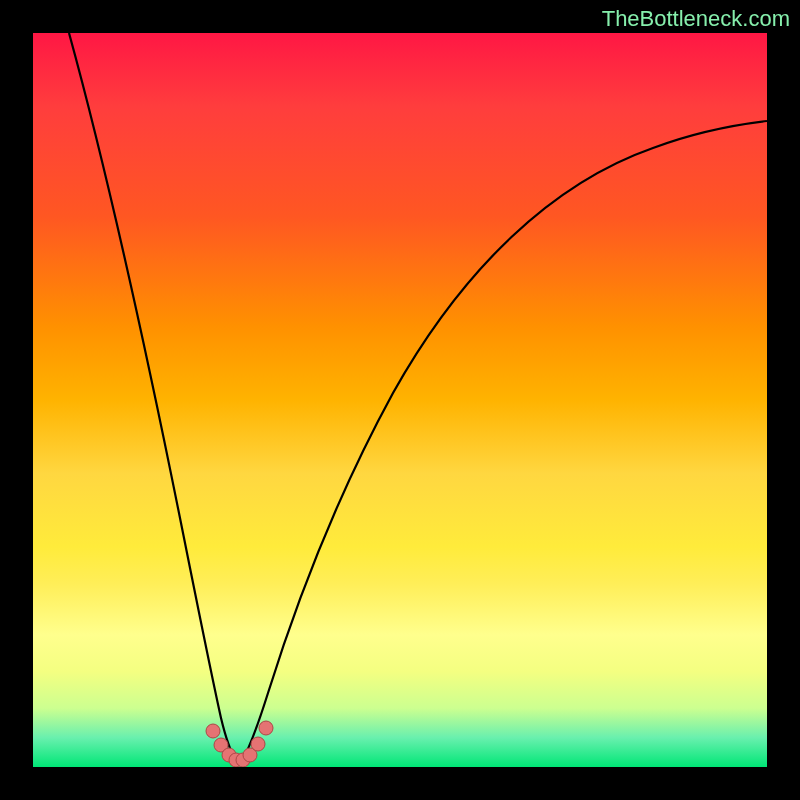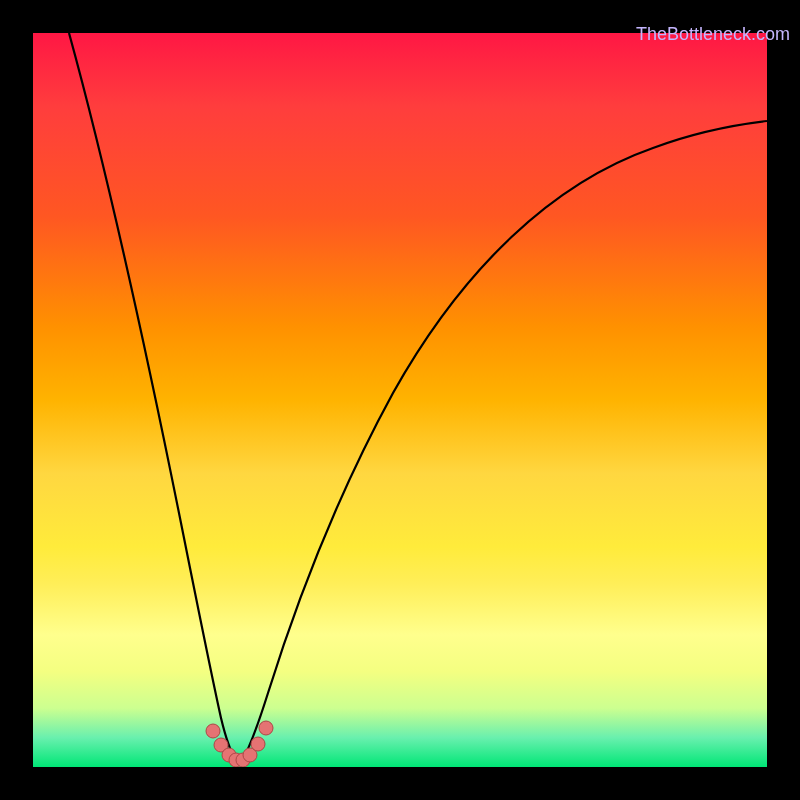--- a/index.html
+++ b/index.html
@@ -6,24 +6,24 @@
   body {
     width: 800px;
     height: 800px;
     background: #000;
     position: relative;
     font-family: Arial, sans-serif;
     overflow: hidden;
   }
   .watermark {
     position: absolute;
-    top: 24px;
+    top: 6px;
     right: 10px;
-    color: #c4b5fd;
-    font-size: 18px;
+    color: #86efac;
+    font-size: 22px;
     font-weight: 500;
     z-index: 10;
   }
   .plot-area {
     position: absolute;
     left: 33px;
     top: 33px;
     width: 734px;
     height: 734px;
     background: linear-gradient(to bottom,

